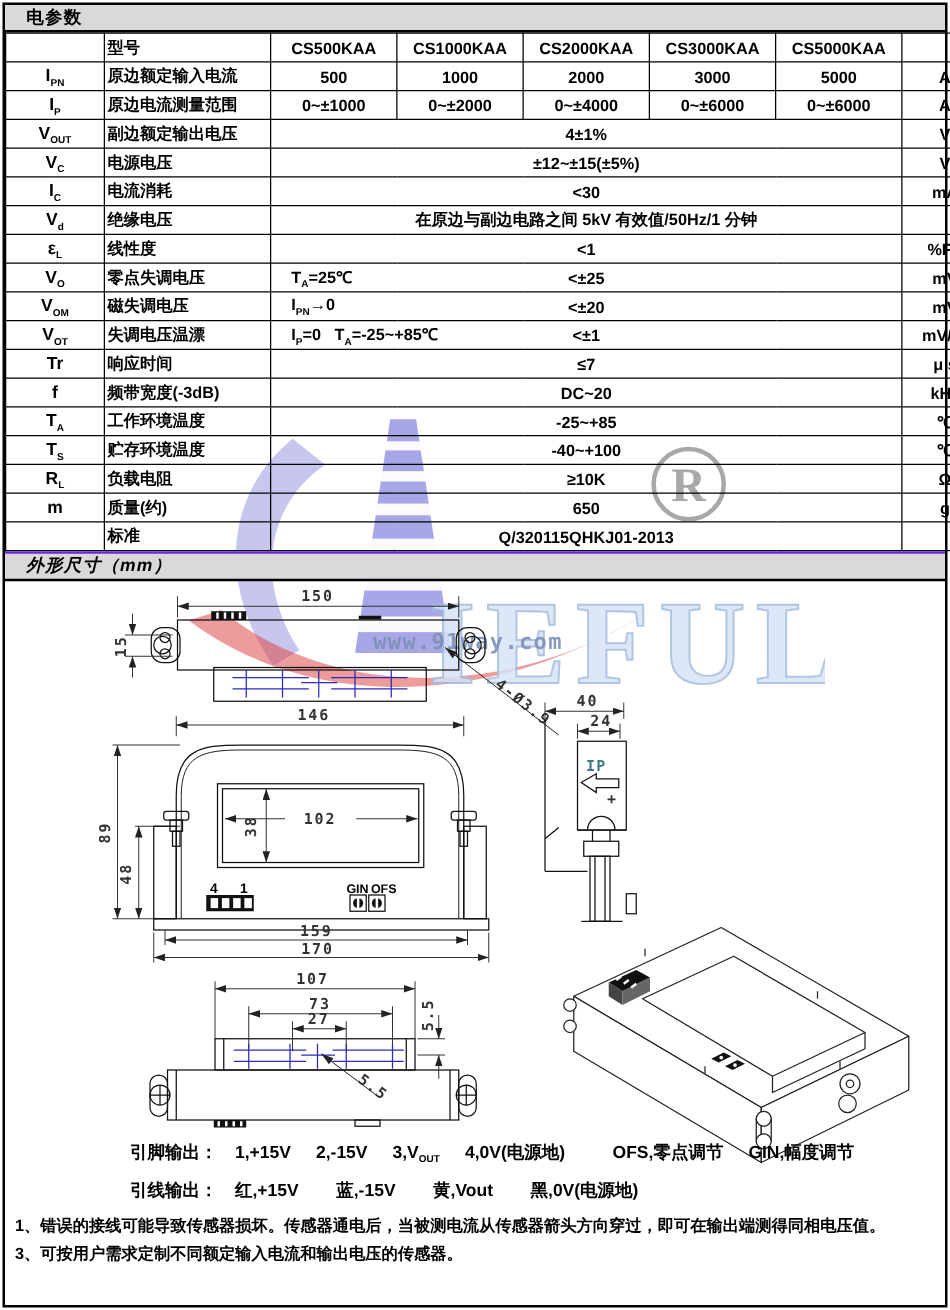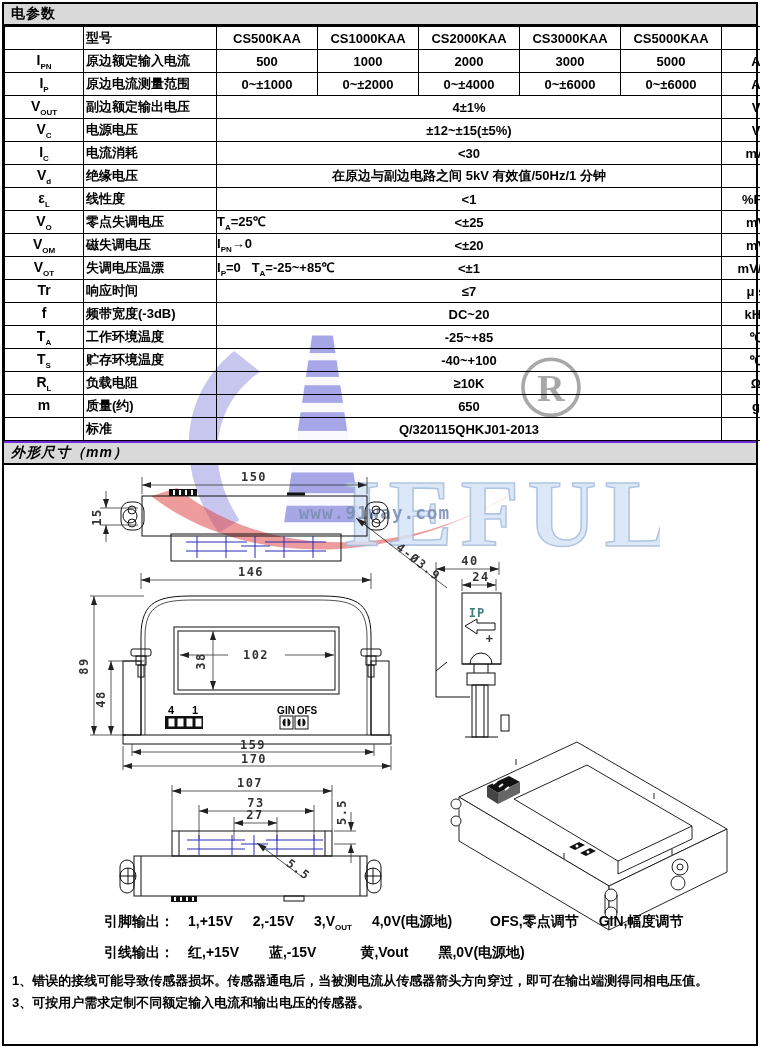--- a/index.html
+++ b/index.html
@@ -1,31 +1,31 @@
 <!DOCTYPE html>
 <html><head>
 <meta charset="utf-8">
 <style>
   html,body{margin:0;padding:0;background:#fff;}
   .page{width:760px;height:1048px;position:relative;background:#fff;
         font-family:"Liberation Sans",sans-serif;color:#000;overflow:hidden;}
   .content{position:absolute;inset:2px;border:2px solid #000;z-index:1;}
   .secbar{height:20px;background:#d9d9d9;border-bottom:2px solid #000;
-          display:flex;align-items:center;padding:0 7px;
+          display:flex;align-items:center;padding:0 17px;
           font-size:14px;font-weight:bold;letter-spacing:1px;}
   .secbar.mid{border-top:2px solid #6d28d9;font-style:italic;}
   table.params{width:100%;border-collapse:collapse;table-layout:fixed;
                font-size:13px;font-weight:bold;text-align:center;background:transparent;}
   table.params td{border:1px solid #000;height:22px;padding:0 2px;overflow:hidden;white-space:nowrap;}
   td.c0{width:74px;font-size:14px;}
   td.c1{width:128px;text-align:left;padding-left:8px;margin-left:48px;}
   td.cv{width:96px;}
   td.c7{width:64px;}
   td.condcell{position:relative;}
-  .cond{position:absolute;left:0;top:50%;transform:translateY(-50%);font-weight:bold;}
+  .cond{position:absolute;left:16px;top:50%;transform:translateY(-50%);font-weight:bold;}
   sub{font-size:8px;font-weight:bold;}
   .drawarea{position:relative;height:500px;background:transparent;}
   .drawsvg{position:absolute;left:0;top:0;}
   .ln{stroke:#111;stroke-width:1;fill:none;}
   .thin{stroke:#222;stroke-width:.8;fill:none;}
   .blu{stroke:#2b2bb8;stroke-width:1;fill:none;}
   .dim{stroke:#333;stroke-width:.8;fill:none;}
   .dt{font:bold 12px "DejaVu Sans Mono",monospace;fill:#333;letter-spacing:1.5px;text-anchor:middle;}
   .lbl{font:bold 11px "Liberation Sans",sans-serif;fill:#000;text-anchor:middle;}
   .iplbl{font:bold 12px "DejaVu Sans Mono",monospace;fill:#3e7d7d;text-anchor:middle;letter-spacing:1px;}
@@ -426,21 +426,21 @@
           <span class="it">1,+15V</span>
           <span class="it">2,-15V</span>
           <span class="it"><span>3,V</span><sub>OUT</sub></span>
           <span class="it">4,0V(电源地)</span>
           <span class="it gap">OFS,零点调节</span>
           <span class="it">GIN,幅度调节</span>
         </div>
         <div class="pinrow">
           <span class="plabel">引线输出：</span>
           <span class="it" style="margin-right:30px">红,+15V</span>
-          <span class="it" style="margin-right:44px">蓝,-15V</span>
+          <span class="it" style="margin-right:30px">蓝,-15V</span>
           <span class="it" style="margin-right:30px">黄,Vout</span>
           <span class="it">黑,0V(电源地)</span>
         </div>
       </div>
     </div>
 
 
     <div class="notes">
       <div>1、错误的接线可能导致传感器损坏。传感器通电后，当被测电流从传感器箭头方向穿过，即可在输出端测得同相电压值。</div>
       <div>3、可按用户需求定制不同额定输入电流和输出电压的传感器。</div>

